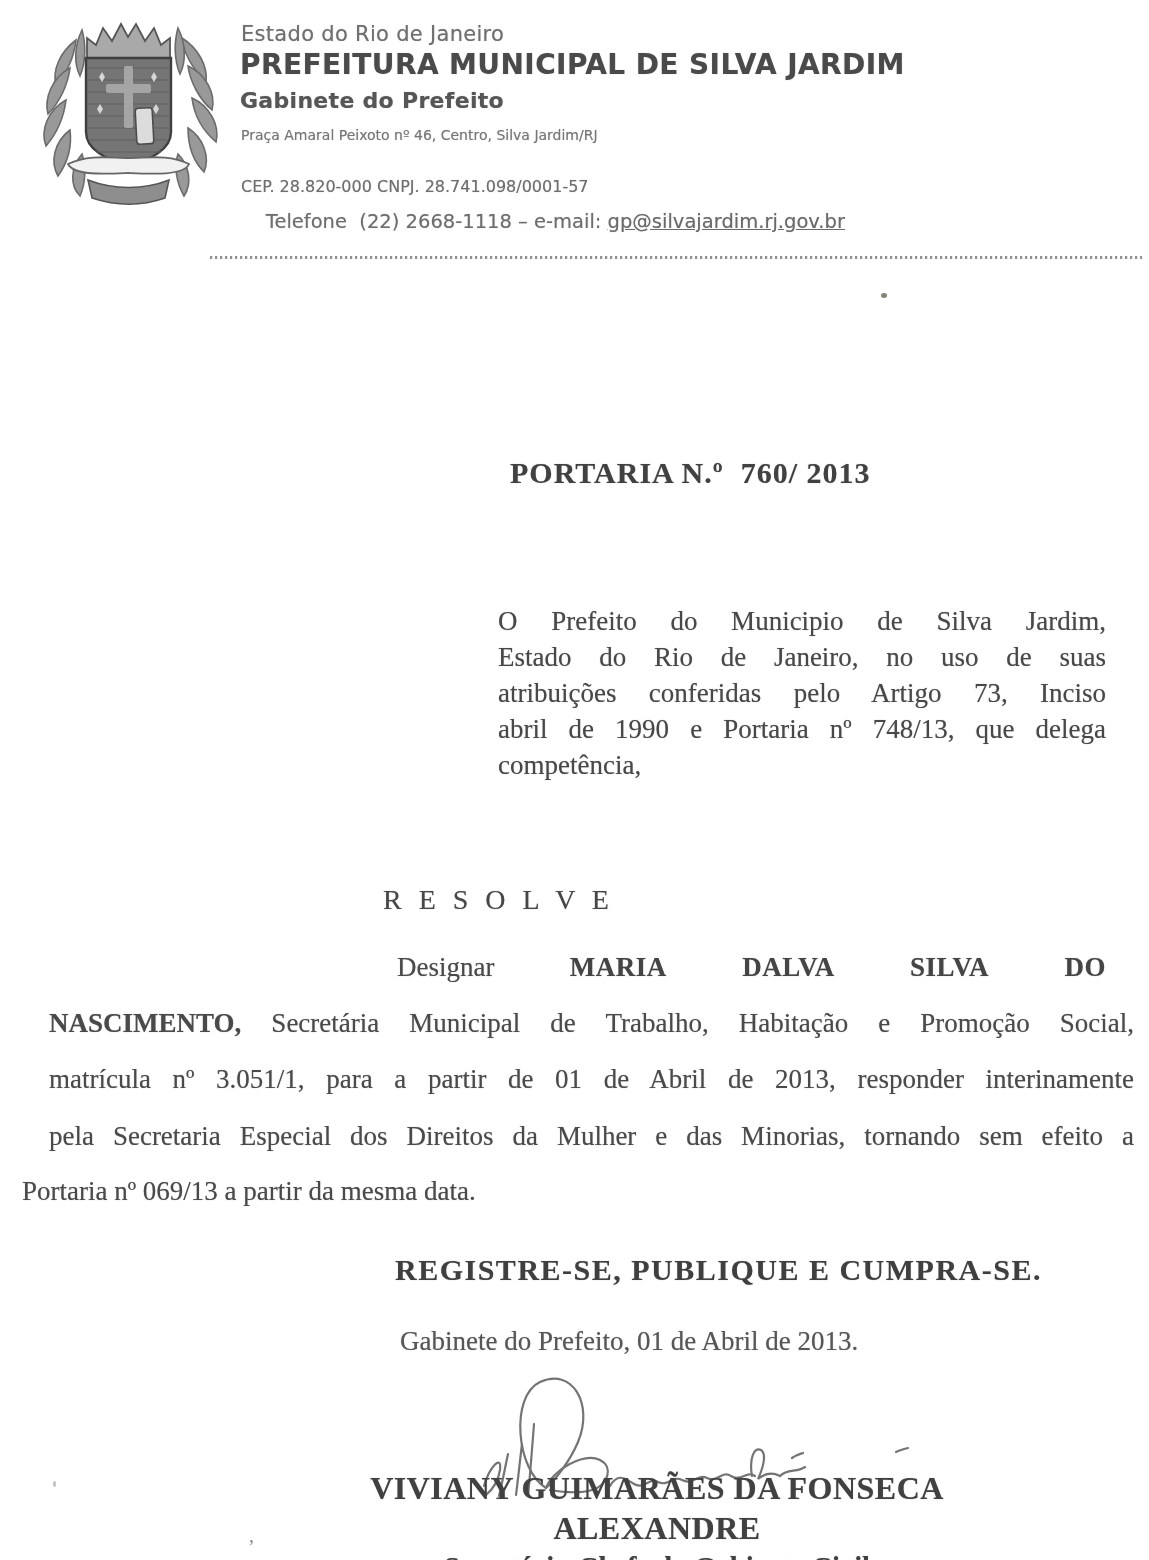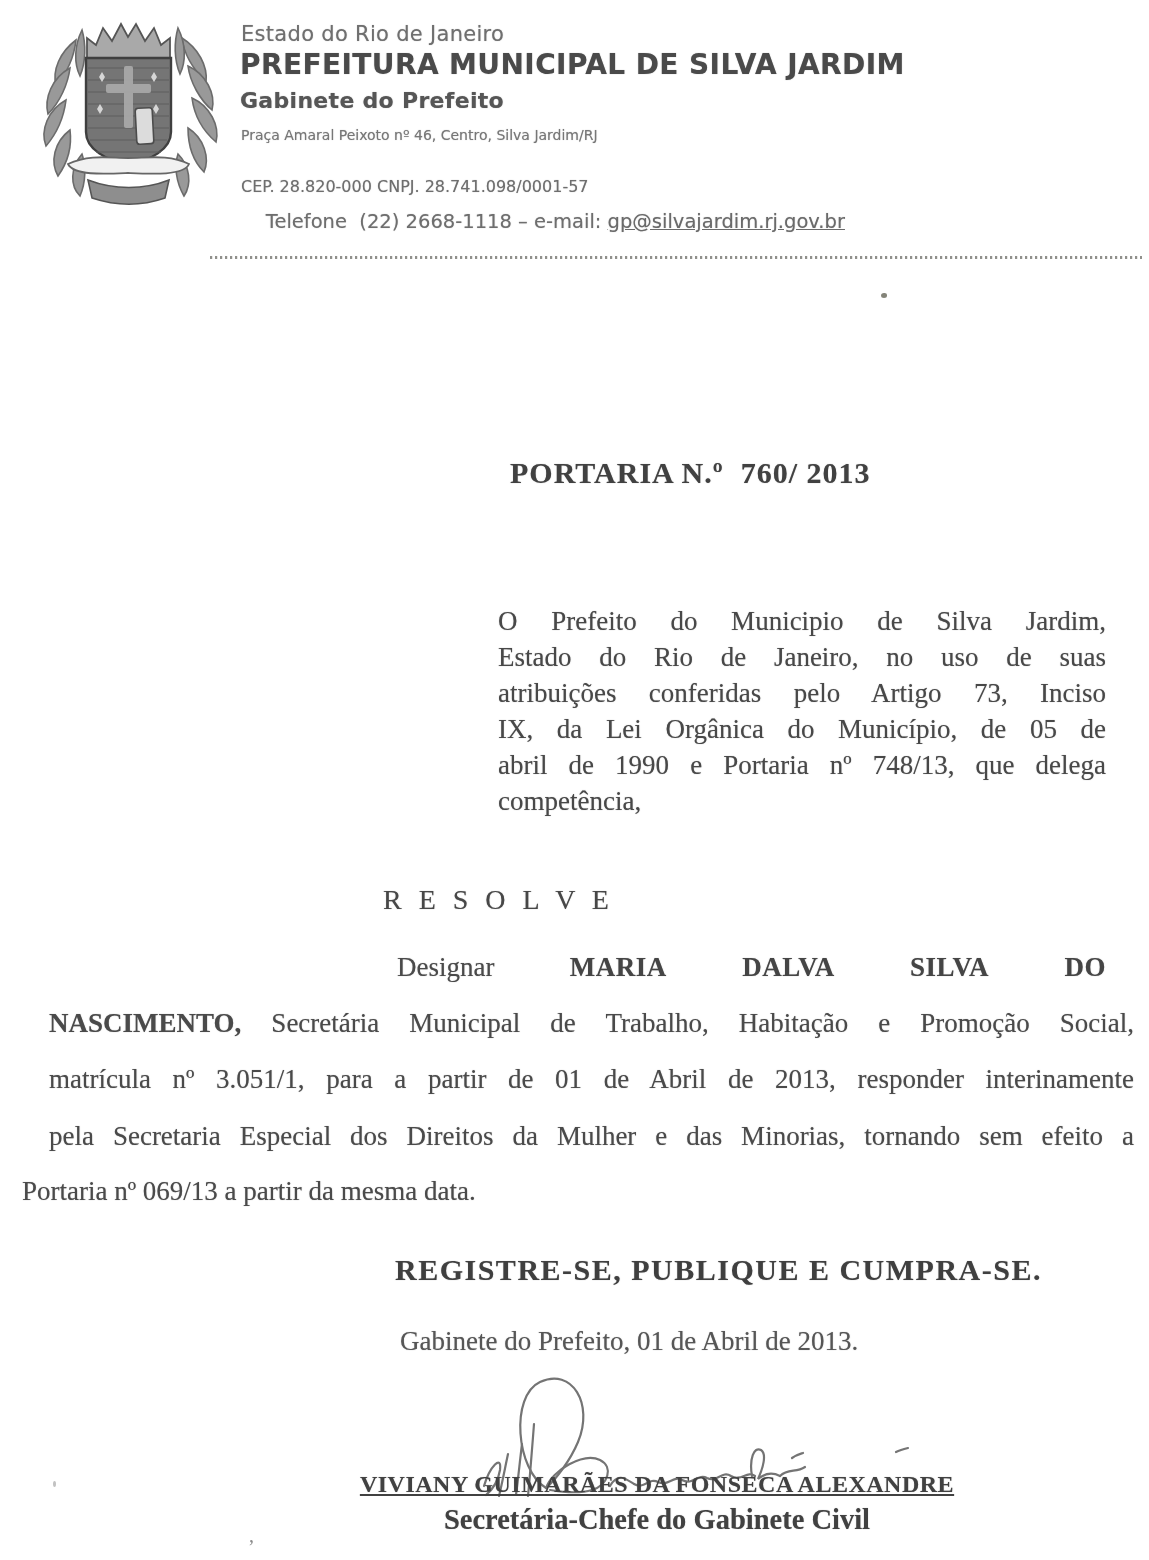--- a/index.html
+++ b/index.html
@@ -44,21 +44,21 @@
   .desig-line { left:397px; top:952px; width:709px; display:flex; justify-content:space-between; align-items:flex-start; }
   .desig-line b { letter-spacing:.5px; color:#454545; }
   .wline { left:22px; width:1085px; }
   .wl2 { top:1008px; } .wl3 { top:1064px; } .wl4 { top:1121px; } .wl5 { top:1176px; }
   .wline.jline { text-align:justify; text-align-last:justify;margin-left:27px; }
 
   .closing { left:395px; top:1253px; font-size:30px; font-weight:bold; color:#3f3f3f; letter-spacing:1.5px; }
   .dateline { left:400px; top:1326px; font-size:27px; color:#565656; }
 
   .sigblock { left:283px; top:1468px; width:748px; text-align:center; color:#414141; }
-  .sig-name  { font-size:24px; font-weight:bold; letter-spacing:.5px; line-height:32px;text-decoration:underline; }
+  .sig-name  { font-size:32px; font-weight:bold; letter-spacing:.5px; line-height:40px; }
   .sig-title { font-size:28.5px; font-weight:bold; line-height:40px; }
 
   .signature-svg { left:450px; top:1358px; pointer-events:none; }
   .emblem-svg { left:30px; top:12px; }
 </style>
 </head>
 <body>
 
 <div class="page">
 
@@ -127,21 +127,20 @@
   <div class="abs speck1"></div>
   <div class="abs serif speck2">,</div>
   <div class="abs speck3"></div>
 
   <div class="abs serif scan doc-title">PORTARIA N.º  760/ 2013</div>
 
   <div class="abs preamble scan">
     <div class="jl">O Prefeito do Municipio de Silva Jardim,</div>
     <div class="jl">Estado do Rio de Janeiro, no uso de suas</div>
     <div class="jl">atribuições conferidas pelo Artigo 73, Inciso</div>
-    <div class="jl">IX, da Lei Orgânica do Município, de 05 de</div>
     <div class="jl">abril de 1990 e Portaria nº 748/13, que delega</div>
     <div class="jl-last">competência,</div>
   </div>
 
   <div class="abs serif scan resolve">R E S O L V E</div>
 
   <div class="abs serif scan par desig-line">
     <span>Designar</span>
     <b>MARIA</b>
     <b>DALVA</b>

